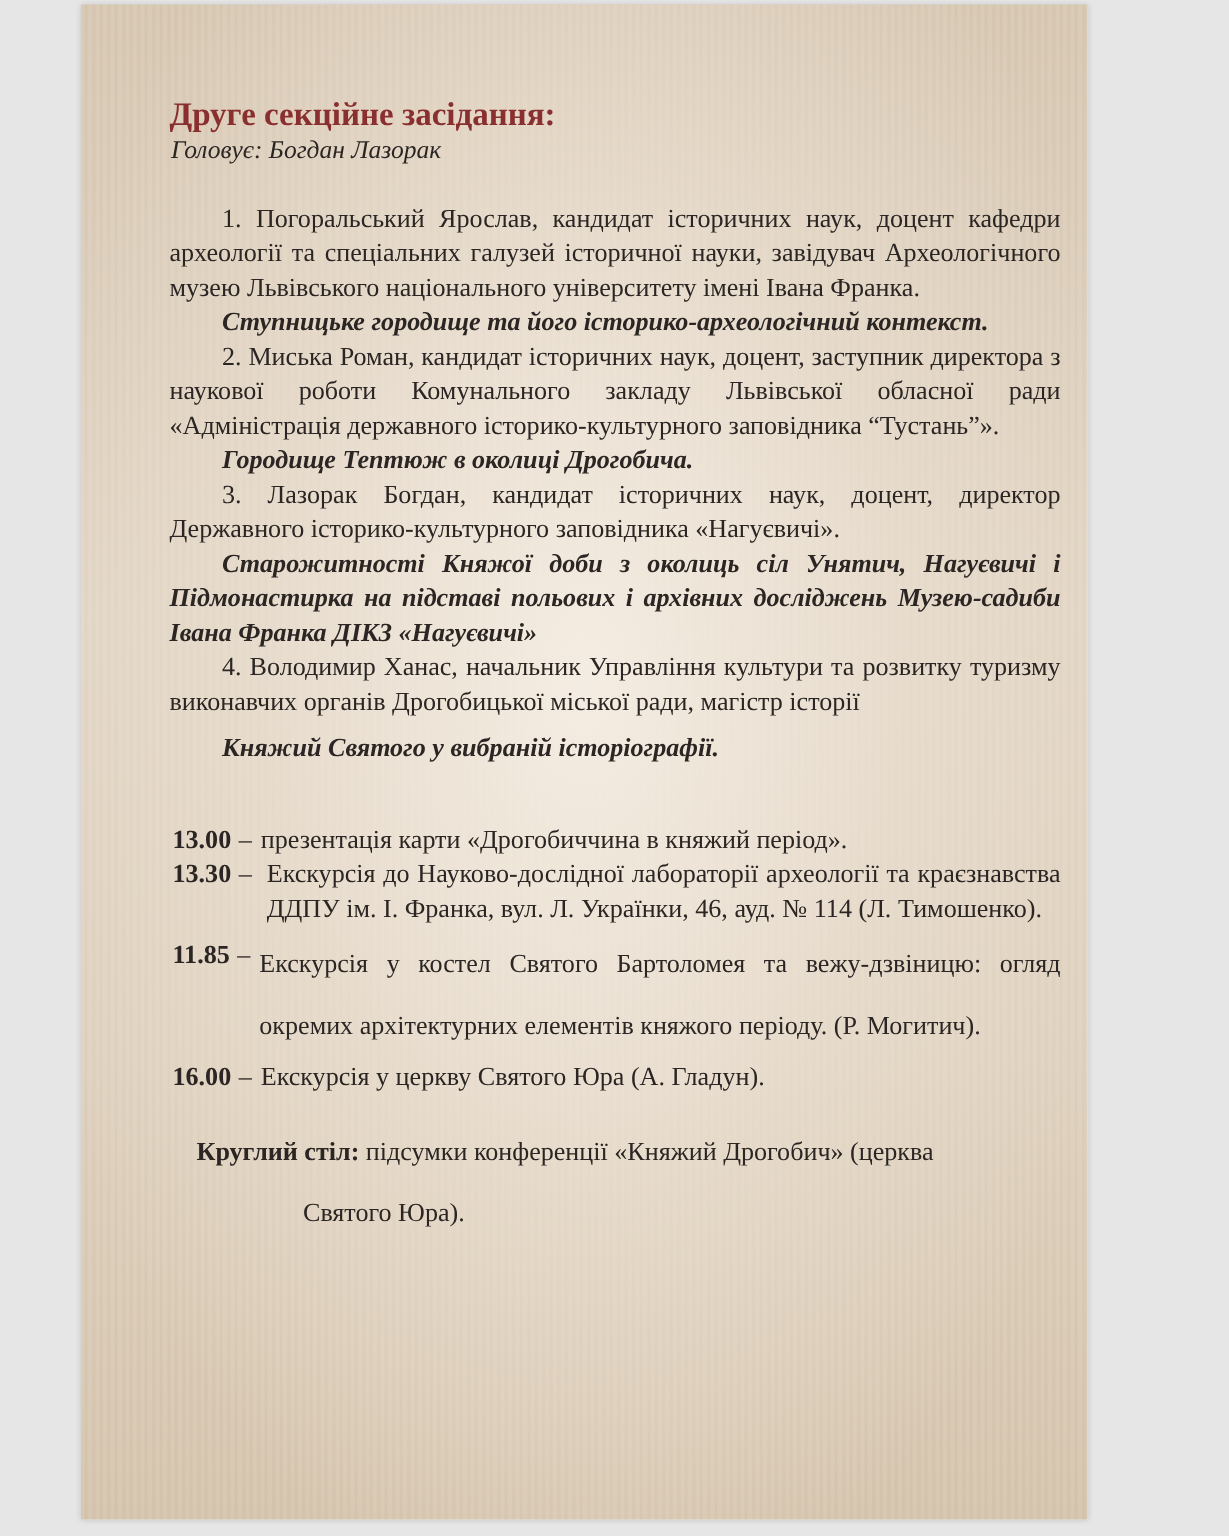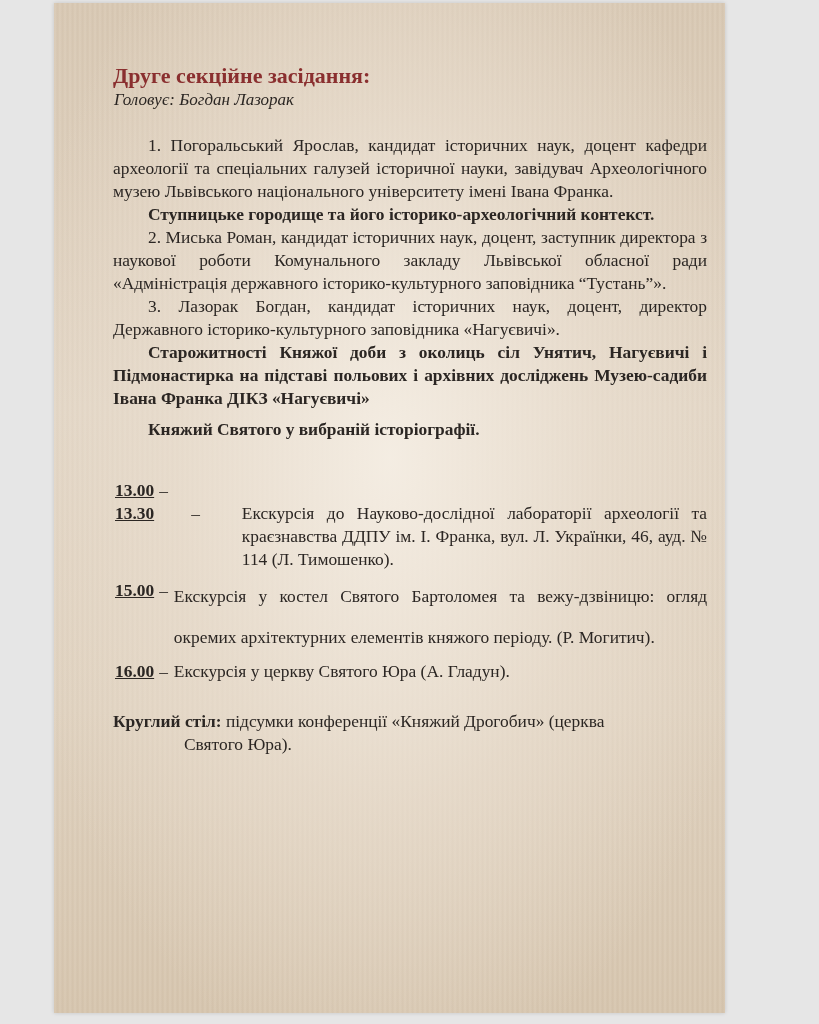--- a/index.html
+++ b/index.html
@@ -23,65 +23,68 @@
     font-size: 17.4px; line-height: 23px;
   }
   .heading {
     color: #8a2f2f; font-weight: bold; font-size: 22px; line-height: 26px;
     margin: 0;
   }
   .chair { font-weight: normal; font-style: italic; margin: 0 0 0 1px; line-height: 22px; font-size: 17px; }
   .spacer { height: 23px; }
   .p { margin: 0; text-align: justify; text-indent: 35px; }
   .p b { font-weight: normal; }
-  .topic { margin: 0; text-align: justify; text-indent: 35px; font-weight: bold; }
+  .topic { margin: 0; text-align: justify; text-indent: 35px; font-weight: bold; font-style: italic; }
   .topic-gap { margin-top: 8px; }
   .sched { margin: 0; display: flex; }
-  .sched .time { font-weight: bold; white-space: nowrap; padding-left: 2px; text-decoration: underline; }
+  .sched .time { font-weight: bold; white-space: nowrap; padding-left: 2px; }
   .sched .dash { padding: 0 6px 0 5px; }
   .sched .body { flex: 1; text-align: justify; }
   .sched.wide .body { padding-left: 4px; }
-  .sched.sep { margin-bottom: 5px; gap: 32px; }
+  .sched.sep { margin-bottom: 5px; }
   .sched .body.spaced { line-height: 41px; margin-top: -3px; }
   .round { margin-top: 27px; padding-left: 0; }
-  .round p { margin: 0; text-align: justify; }
+  .round p { margin: 18px; text-align: justify; }
   .round .cont { padding-left: 71px; }
 </style>
 </head>
 <body>
 
 <div class="page">
   <div class="content">
     <h2 class="heading">Друге секційне засідання:</h2>
     <p class="chair">Головує: Богдан Лазорак</p>
     <div class="spacer"></div>
 
     <p class="p"><b>1. Погоральський Ярослав,</b><span> кандидат історичних наук, доцент кафедри археології та спеціальних галузей історичної науки, завідувач Археологічного музею Львівського національного університету імені Івана Франка.</span></p>
     <p class="topic">Ступницьке городище та його історико-археологічний контекст.</p>
 
     <p class="p"><b>2. Миська Роман,</b><span> кандидат історичних наук, доцент, заступник директора з наукової роботи Комунального закладу Львівської обласної ради «Адміністрація державного історико-культурного заповідника “Тустань”».</span></p>
+    <p class="topic">Городище Тептюж в околиці Дрогобича.</p>
 
     <p class="p"><b>3. Лазорак Богдан</b><span>, кандидат історичних наук, доцент, директор Державного історико-культурного заповідника «Нагуєвичі».</span></p>
     <p class="topic">Старожитності Княжої доби з околиць сіл Унятич, Нагуєвичі і Підмонастирка на підставі польових і архівних досліджень Музею-садиби Івана Франка ДІКЗ «Нагуєвичі»</p>
 
+    <p class="p"><b>4. Володимир Ханас</b><span>, начальник Управління культури та розвитку туризму виконавчих органів Дрогобицької міської ради, магістр історії</span></p>
     <p class="topic topic-gap">Княжий Святого у вибраній історіографії.</p>
 
     <div style="height:38px"></div>
 
     <div class="sched">
       <span class="time">13.00</span>
       <span class="dash">–</span>
+      <span class="body">презентація карти «Дрогобиччина в княжий період».</span>
     </div>
     <div class="sched wide sep">
       <span class="time">13.30</span>
       <span class="dash">–</span>
       <span class="body">Екскурсія до Науково-дослідної лабораторії археології та краєзнавства ДДПУ ім. І. Франка, вул. Л. Українки, 46, ауд. № 114 (Л. Тимошенко).</span>
     </div>
     <div class="sched" style="margin-top:8px">
-      <span class="time">15.00</span>
+      <span class="time">11.85</span>
       <span class="dash">–</span>
       <span class="body spaced">Екскурсія у костел Святого Бартоломея та вежу-дзвіницю: огляд окремих архітектурних елементів княжого періоду. (Р. Могитич).</span>
     </div>
     <div class="sched" style="margin-top:2px">
       <span class="time">16.00</span>
       <span class="dash">–</span>
       <span class="body">Екскурсія у церкву Святого Юра (А. Гладун).</span>
     </div>
 
     <div class="round">

